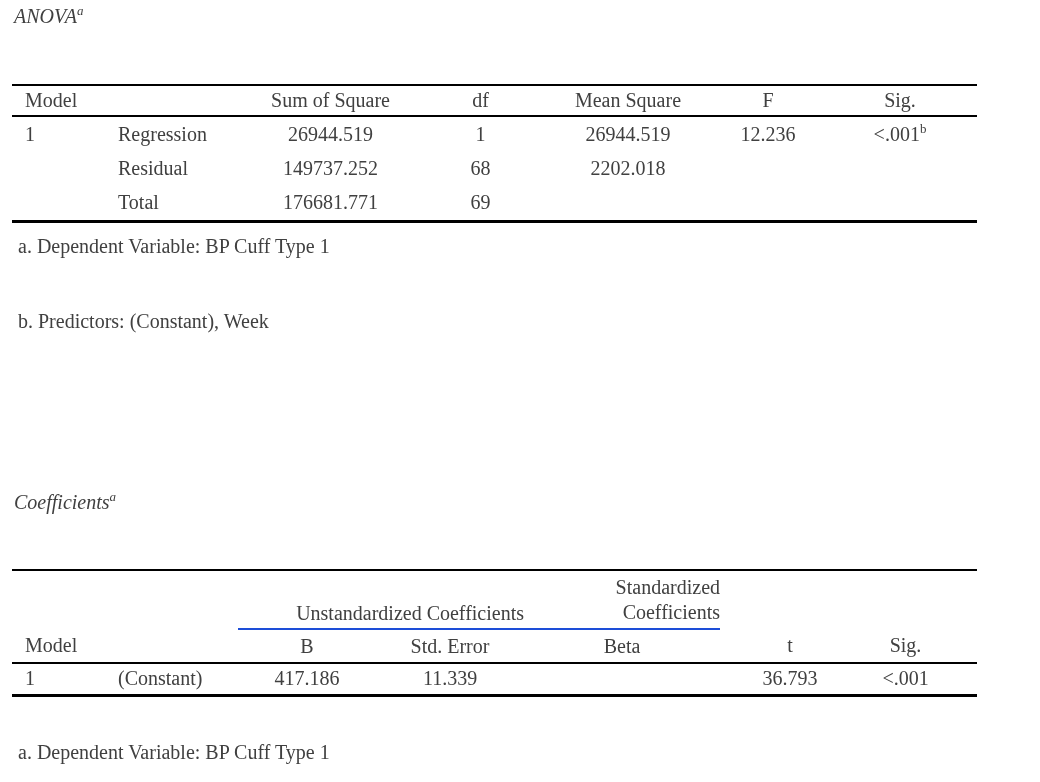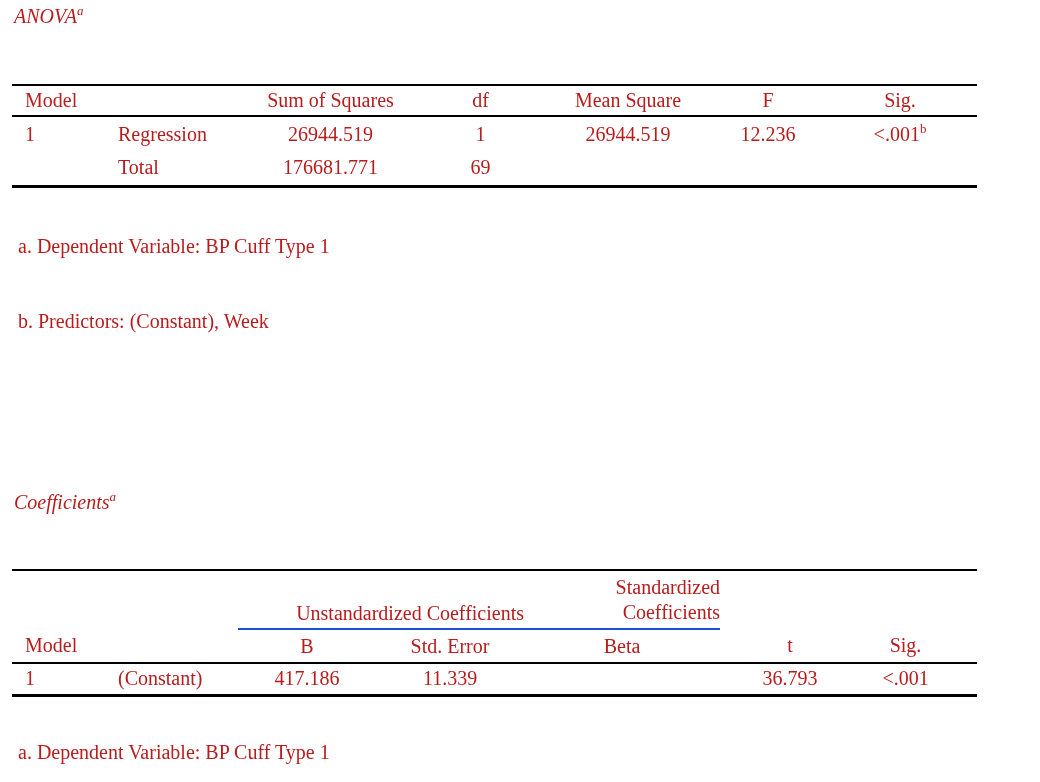--- a/index.html
+++ b/index.html
@@ -2,21 +2,21 @@
 <html><head>
 <meta charset="utf-8">
 <style>
   * { box-sizing: border-box; margin: 0; padding: 0; }
   html, body { background: #ffffff; }
   .page {
     position: relative;
     width: 1040px;
     height: 782px;
     background: #ffffff;
-    color: #b91c1c;
+    color: #404040;
     font-family: "Liberation Serif", "DejaVu Serif", serif;
     font-size: 20px;
     overflow: hidden;
   }
   .table-title {
     position: absolute;
     left: 14px;
     font-style: italic;
     white-space: nowrap;
   }
@@ -106,36 +106,45 @@
         <col style="width:125px">
         <col style="width:175px">
       <col style="width:125px">
         <col style="width:170px">
         <col style="width:110px">
       <col style="width:154px">
     </colgroup>
     <thead>
       <tr>
         <th colspan="2" class="left model-col">Model</th>
-        <th>Sum of Squares</th>
+        <th>Sum of Square</th>
         <th>df</th>
         <th>Mean Square</th>
         <th>F</th>
         <th>Sig.</th>
       </tr>
     </thead>
     <tbody>
       <tr>
         <td class="left model-col">1</td>
         <td class="left">Regression</td>
         <td>26944.519</td>
         <td>1</td>
         <td>26944.519</td>
         <td>12.236</td>
         <td><span>&lt;.001</span><sup>b</sup></td>
+      </tr>
+      <tr>
+        <td class="left model-col"></td>
+        <td class="left">Residual</td>
+        <td>149737.252</td>
+        <td>68</td>
+        <td>2202.018</td>
+        <td></td>
+        <td></td>
       </tr>
       <tr>
         <td class="left model-col"></td>
         <td class="left">Total</td>
         <td>176681.771</td>
         <td>69</td>
         <td></td>
         <td></td>
         <td></td>
       </tr>

